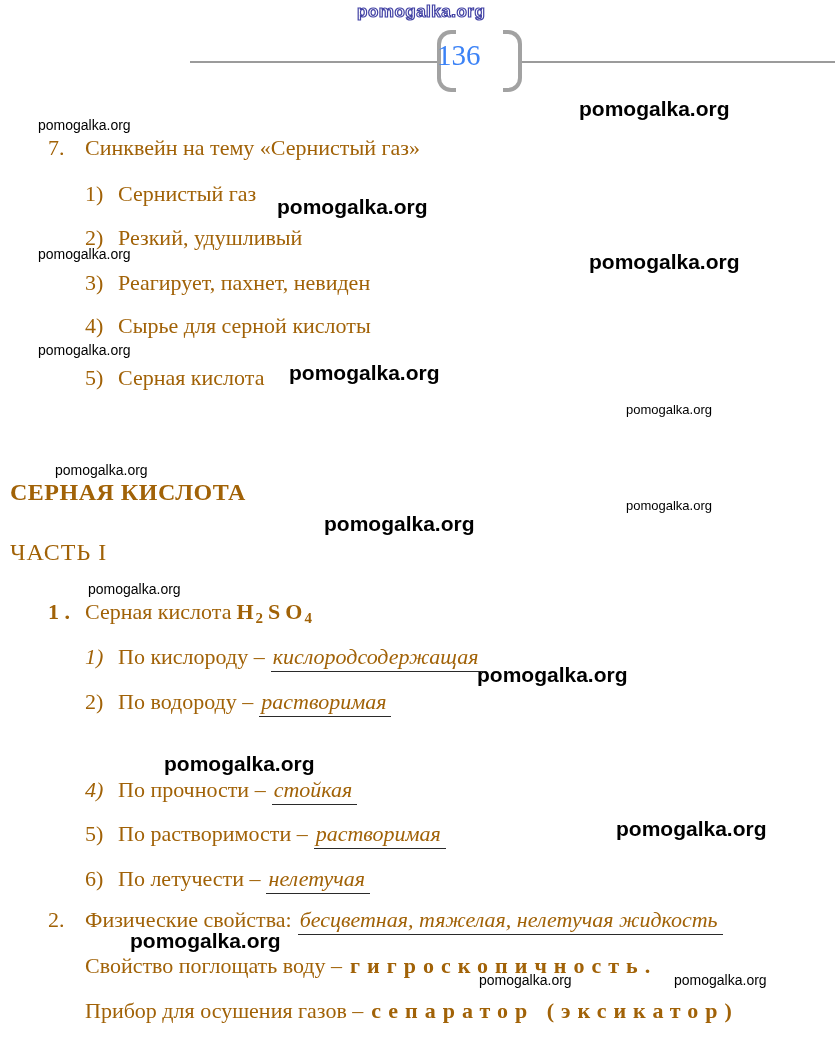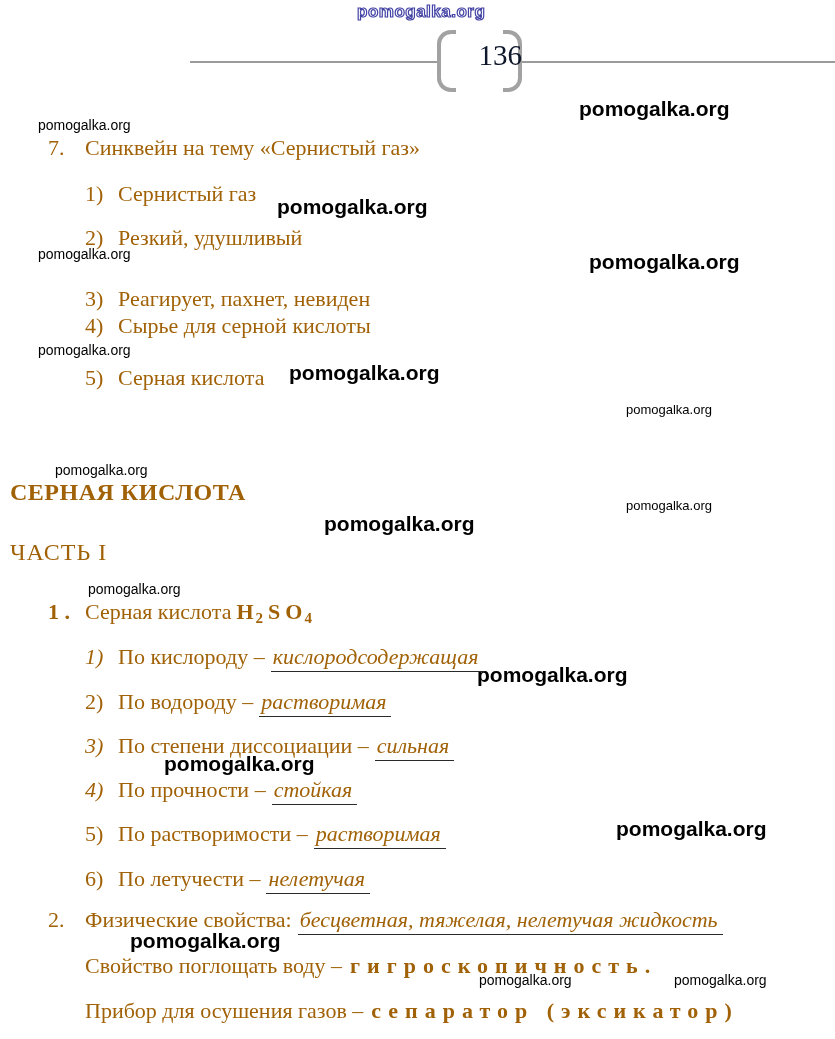--- a/index.html
+++ b/index.html
@@ -22,22 +22,22 @@
   .wm-small { font-weight:400; font-size:14px; }
   .wm-outline { font-weight:700; font-size:17px; letter-spacing:0.5px; color:#8a8ac4; }
   @supports (-webkit-text-stroke: 1px black) {
     .wm-outline { color:#ffffff; -webkit-text-stroke:1.2px #4343a5; }
   }
   
   .rule { position:absolute; top:61px; height:2px; background:#9b9b9b; }
   .bracket { position:absolute; top:30px; width:19px; height:62px; box-sizing:border-box; }
   .bracket.left  { left:437px; border:4px solid #a2a2a2; border-right:none; border-radius:14px 0 0 14px; }
   .bracket.right { left:503px; border:4px solid #a2a2a2; border-left:none;  border-radius:0 14px 14px 0; }
-  .pagenum { position:absolute; left:437px; top:39px; width:85px; text-align:right;
-             font-size:29px; color:#0f172a; font-family:"Liberation Serif", serif; }
+  .pagenum { position:absolute; left:437px; top:39px; width:85px; text-align:left;
+             font-size:29px; color:#3b82f6; font-family:"Liberation Serif", serif; }
   
   .fel { font-weight:700; margin-left:5px; }
   .fsub { font-weight:700; font-size:15px; vertical-align:-4px; margin-left:2px; }
 </style>
 </head>
 <body>
 
 <div class="page">
 
   <div class="wm-outline" style="left:357px; top:2px;">pomogalka.org</div>
@@ -69,21 +69,21 @@
 
   <div class="row" style="left:48px; top:134px;">
     <span class="numcol">7.</span><span>Синквейн на тему «Сернистый газ»</span>
   </div>
   <div class="row" style="left:85px; top:180px;">
     <span class="numcol-sm">1)</span><span>Сернистый газ</span>
   </div>
   <div class="row" style="left:85px; top:224px;">
     <span class="numcol-sm">2)</span><span>Резкий, удушливый</span>
   </div>
-  <div class="row" style="left:85px; top:285px;">
+  <div class="row" style="left:85px; top:269px;">
     <span class="numcol-sm">3)</span><span>Реагирует, пахнет, невиден</span>
   </div>
   <div class="row" style="left:85px; top:312px;">
     <span class="numcol-sm">4)</span><span>Сырье для серной кислоты</span>
   </div>
   <div class="row" style="left:85px; top:364px;">
     <span class="numcol-sm">5)</span><span>Серная кислота</span>
   </div>
 
   <div class="row heading" style="left:10px; top:477px;">СЕРНАЯ КИСЛОТА</div>
@@ -91,23 +91,20 @@
 
   <div class="row" style="left:48px; top:598px;">
     <span class="numcol bold">1 .</span><span>Серная кислота</span><span><span class="fel">H</span><span class="fsub">2</span><span class="fel">S</span><span class="fel">O</span><span class="fsub">4</span></span>
   </div>
 
   <div class="row" style="left:85px; top:643px;">
     <span class="numcol-sm it">1)</span><span>По кислороду –</span><span class="ans">кислородсодержащая</span>
   </div>
   <div class="row" style="left:85px; top:688px;">
     <span class="numcol-sm">2)</span><span>По водороду –</span><span class="ans">растворимая</span>
-  </div>
-  <div class="row" style="left:85px; top:732px;">
-    <span class="numcol-sm it">3)</span><span>По степени диссоциации –</span><span class="ans">сильная</span>
   </div>
   <div class="row" style="left:85px; top:776px;">
     <span class="numcol-sm it">4)</span><span>По прочности –</span><span class="ans">стойкая</span>
   </div>
   <div class="row" style="left:85px; top:820px;">
     <span class="numcol-sm">5)</span><span>По растворимости –</span><span class="ans">растворимая</span>
   </div>
   <div class="row" style="left:85px; top:865px;">
     <span class="numcol-sm">6)</span><span>По летучести –</span><span class="ans">нелетучая</span>
   </div>

